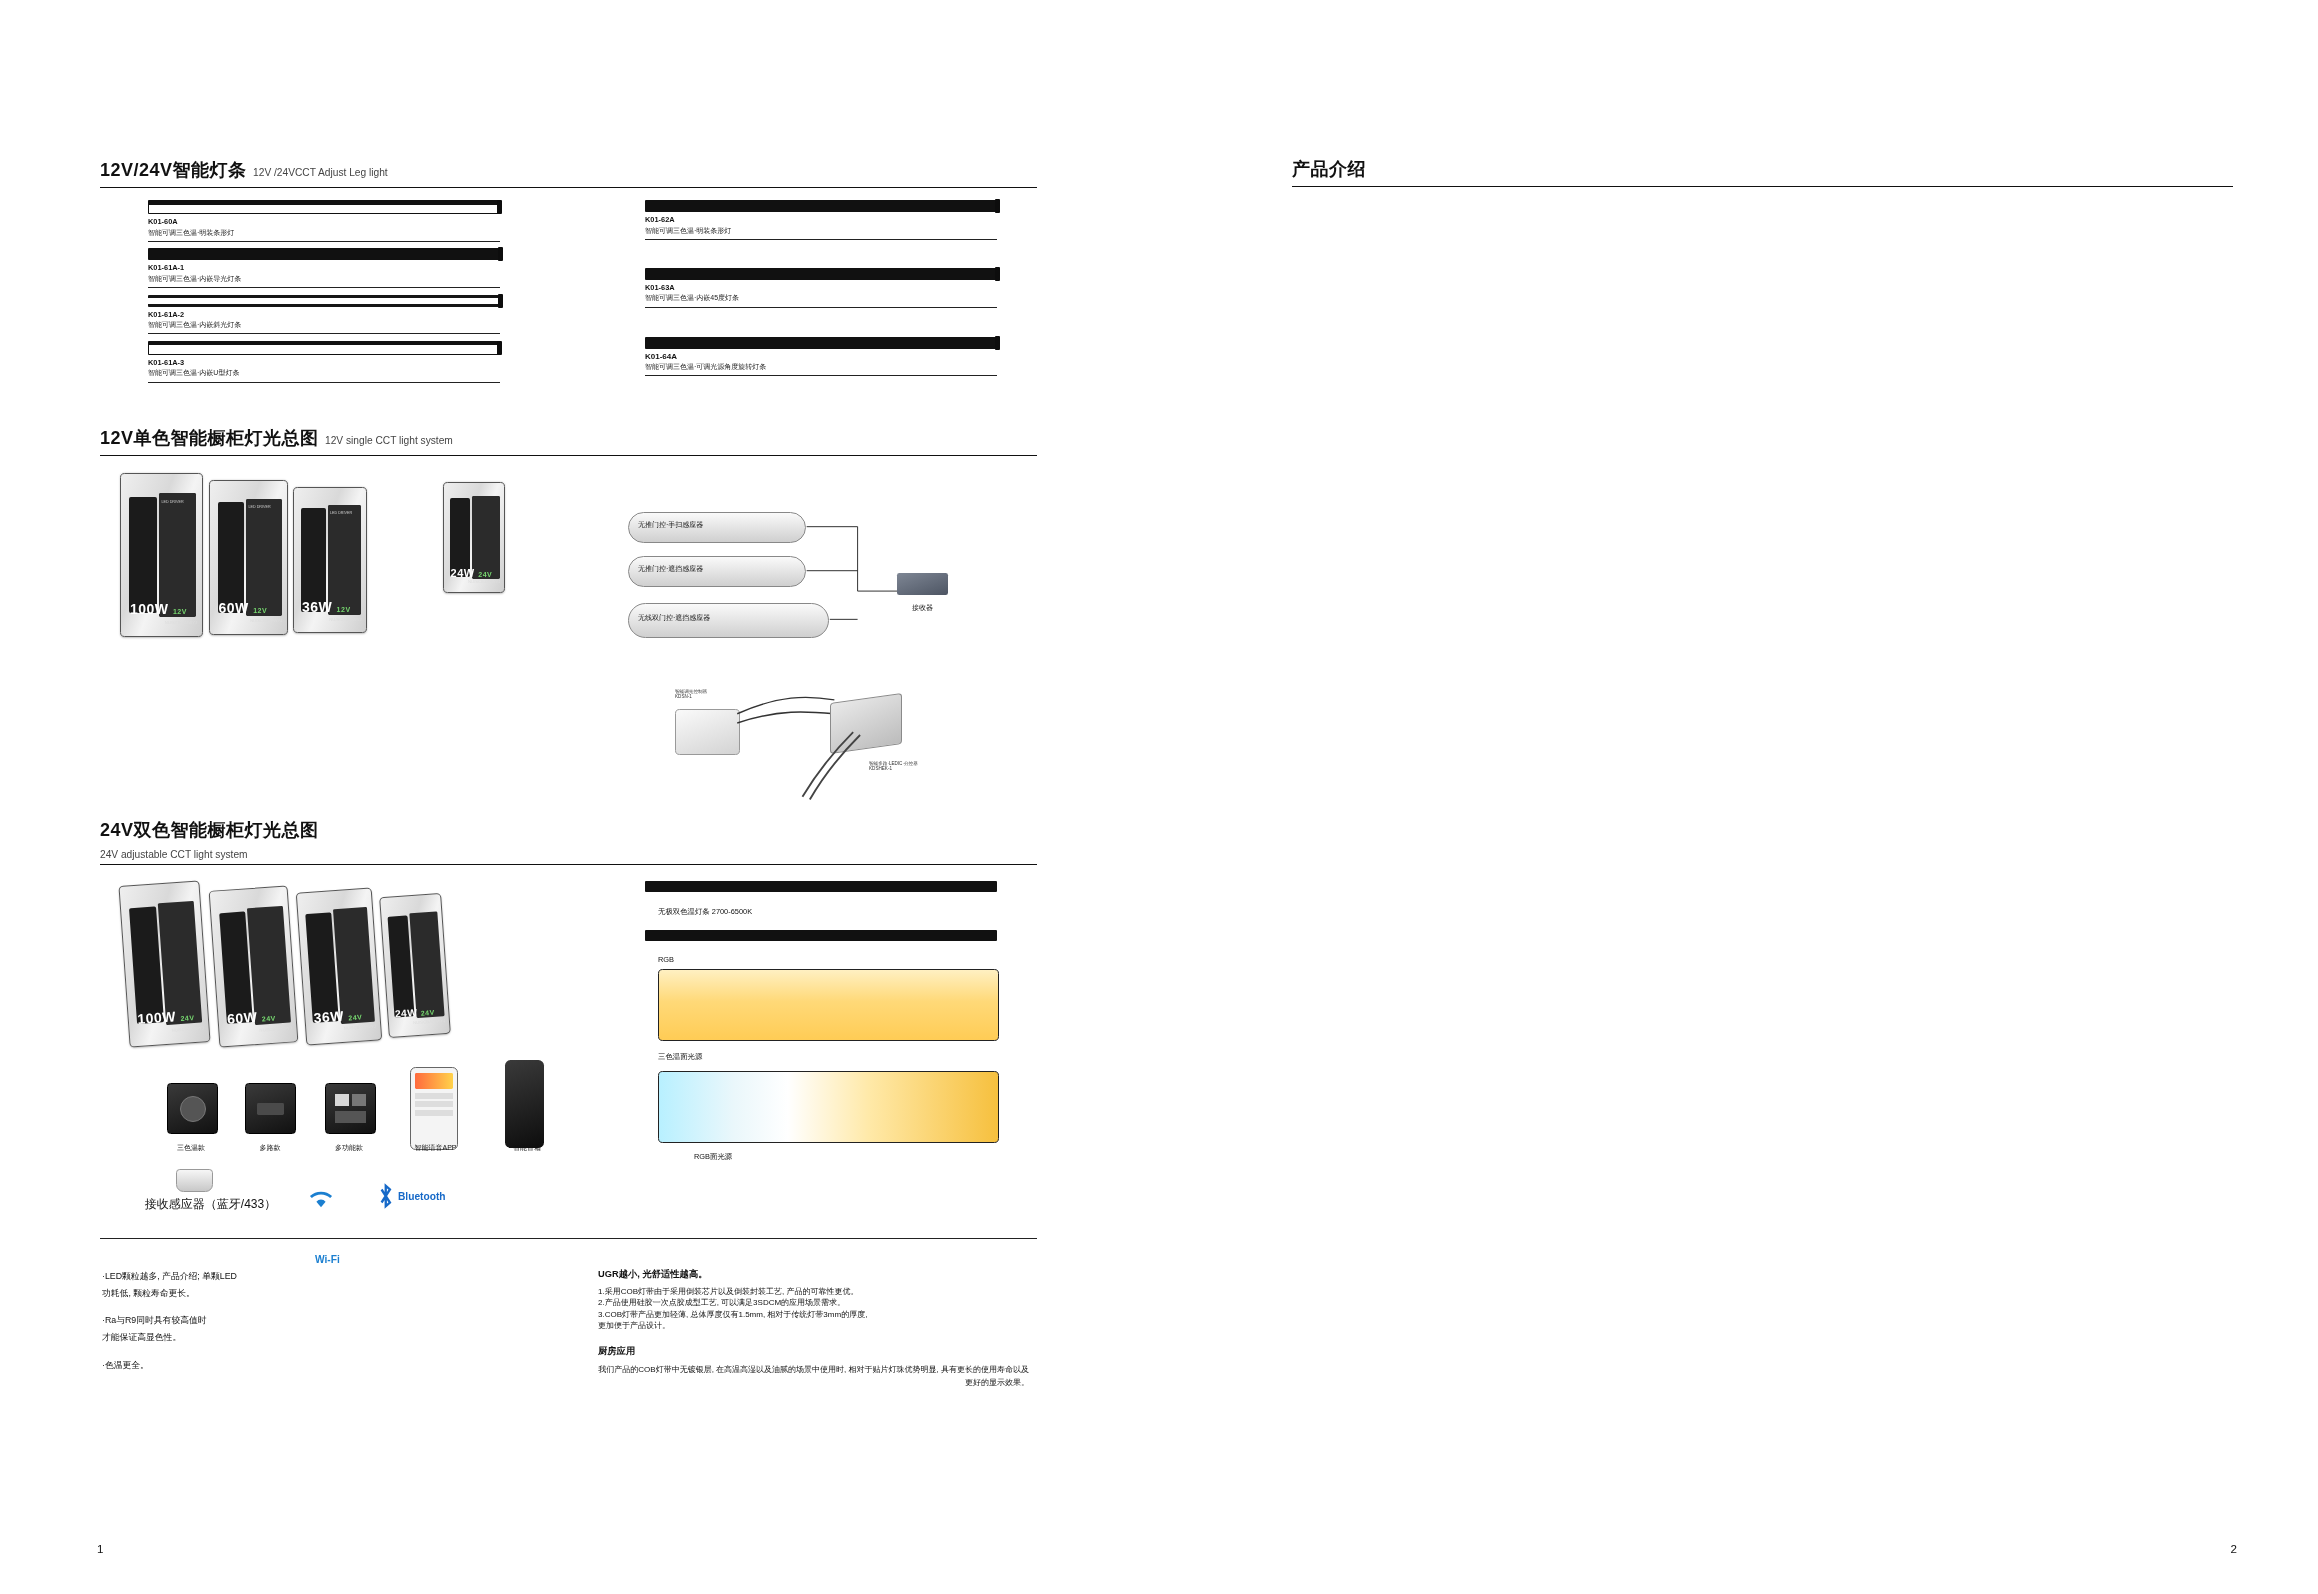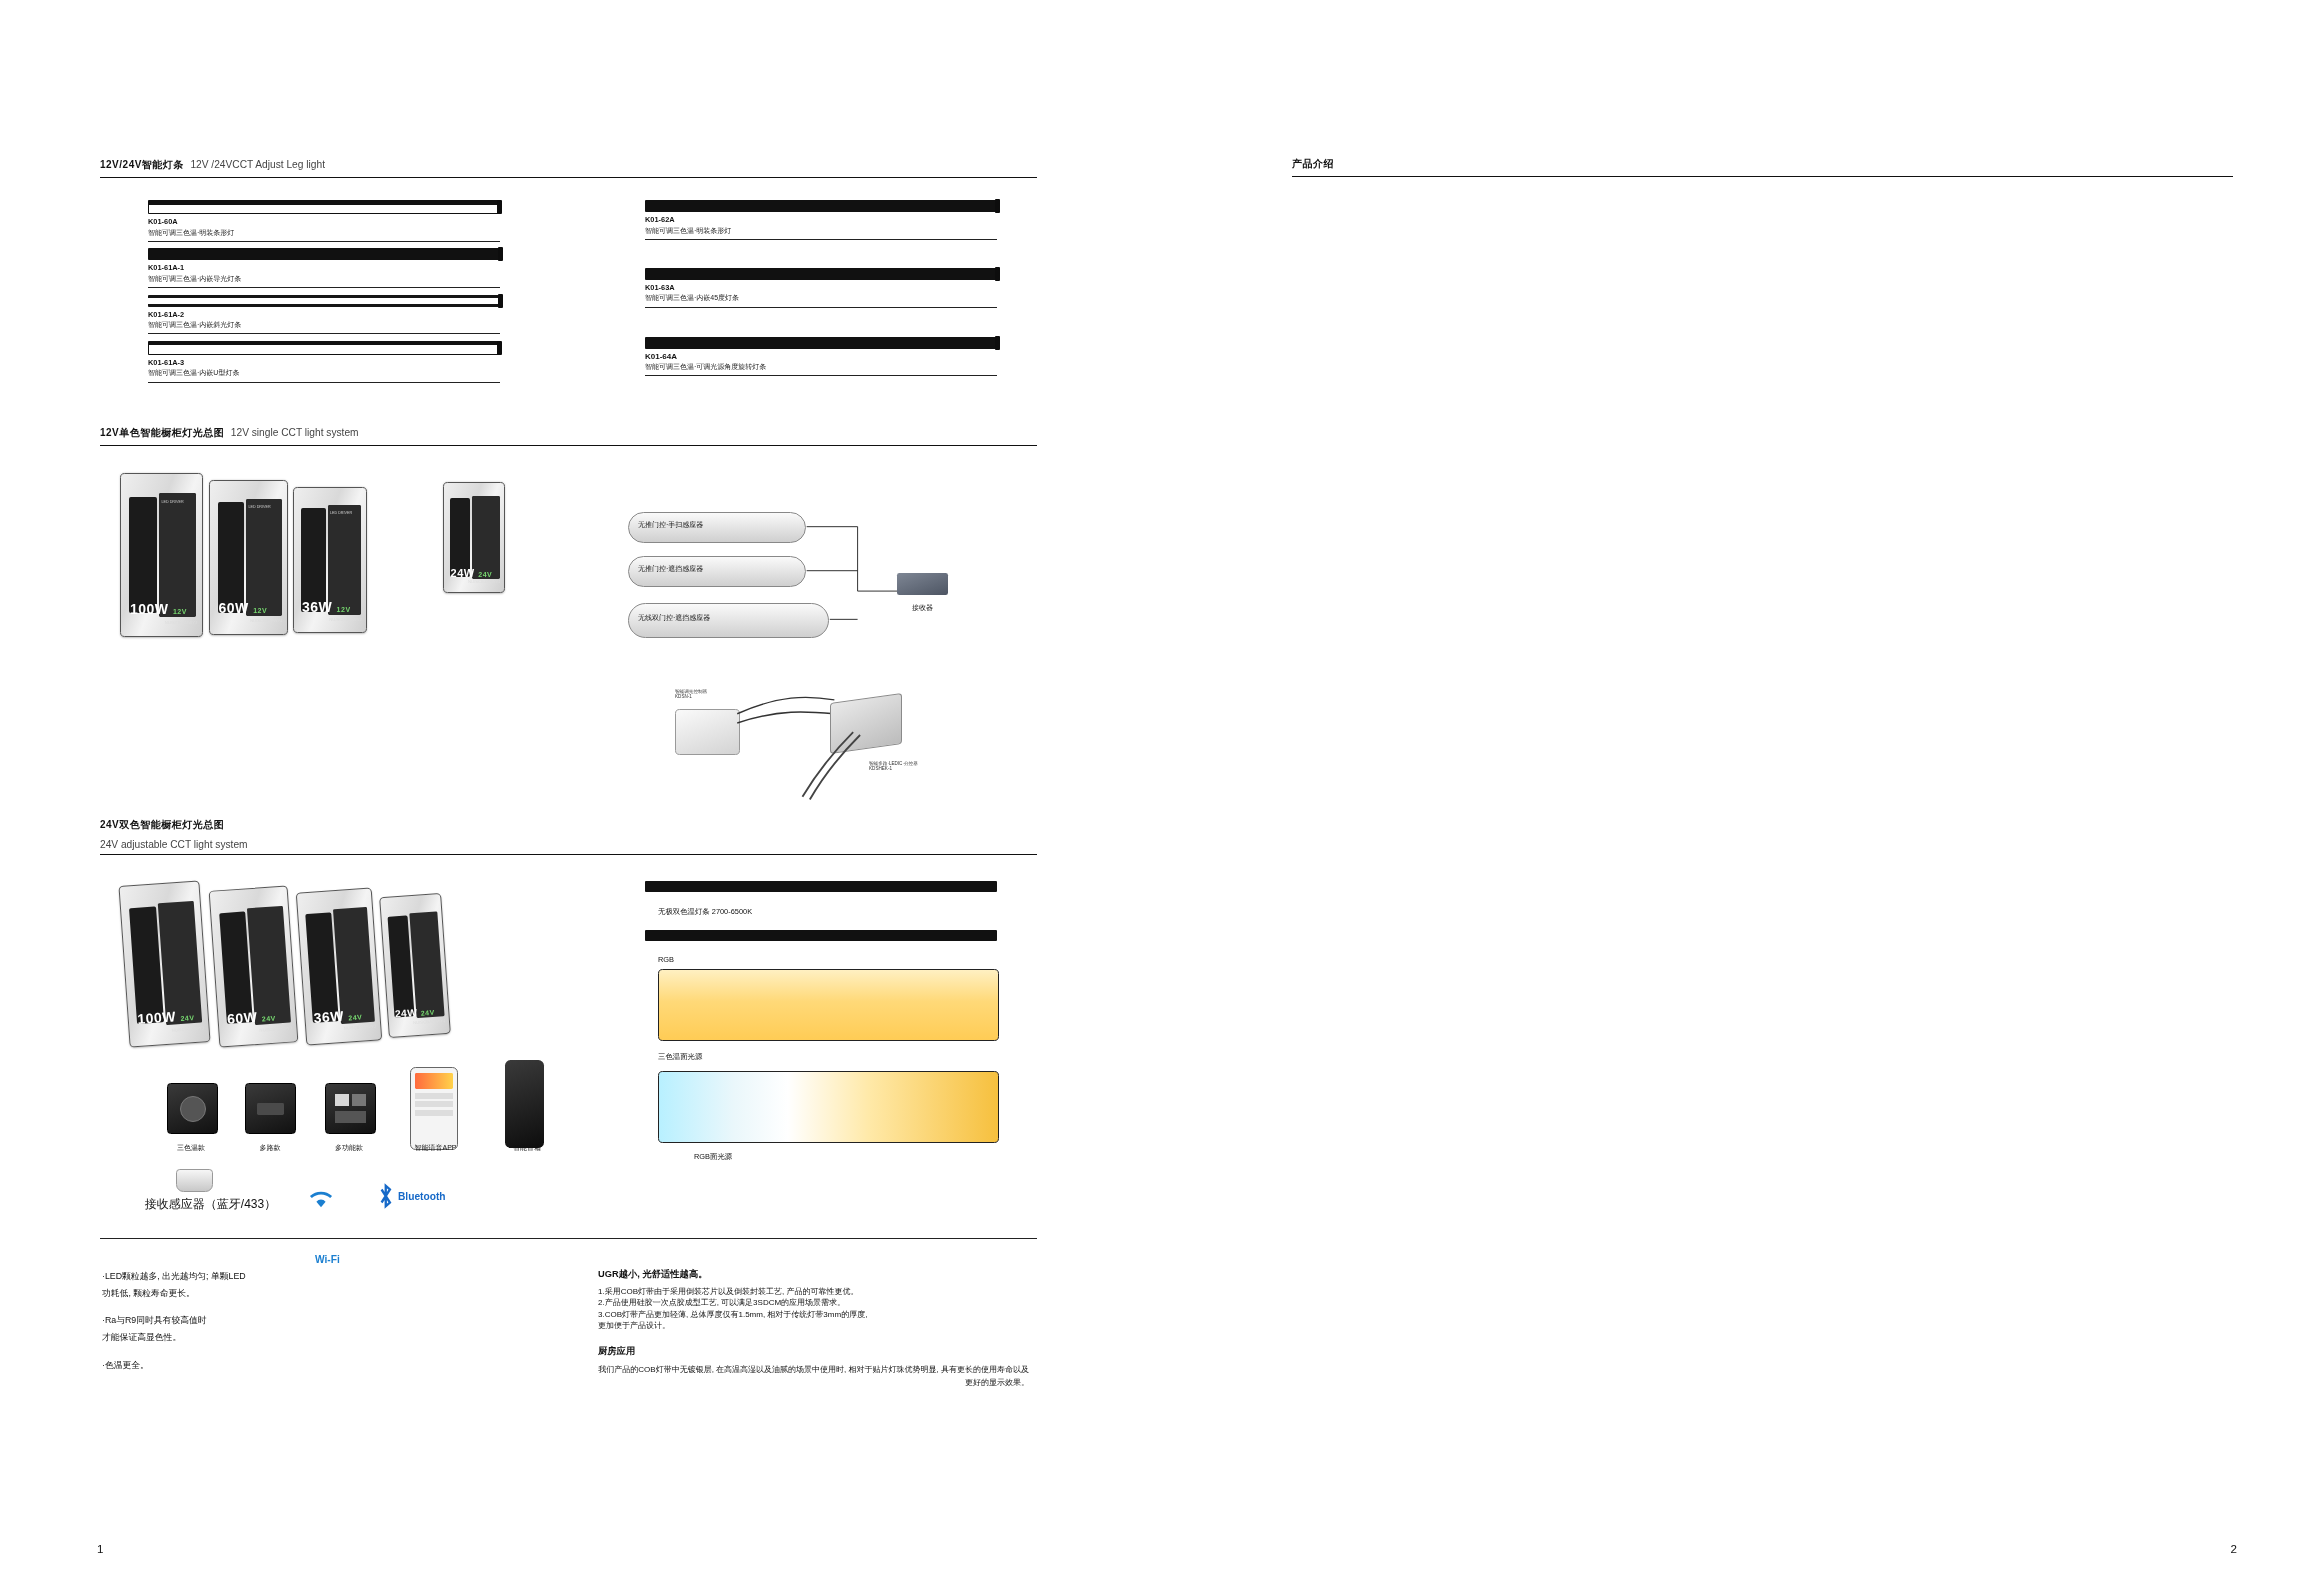--- a/index.html
+++ b/index.html
@@ -3,21 +3,21 @@
 <meta charset="utf-8">
 <style>
   html,body{margin:0;padding:0;background:#ffffff;}
   body{width:2334px;height:1595px;font-family:"Liberation Sans","DejaVu Sans",sans-serif;color:#111;position:relative;overflow:hidden;}
   .page{position:absolute;top:0;left:0;width:2334px;height:1595px;}
   .left{position:absolute;left:0;top:0;width:1167px;height:1595px;}
   .right{position:absolute;left:1167px;top:0;width:1167px;height:1595px;}
 
   
   .sec-head{display:flex;align-items:baseline;gap:6.5px;border-bottom:1.4px solid #111;padding-bottom:4.6px;}
-  .sec-head .cn{font-size:10px;font-weight:bold;letter-spacing:0.5px;}
+  .sec-head .cn{font-size:18px;font-weight:bold;letter-spacing:0.5px;}
   .sec-head .en{font-size:10.2px;color:#444;}
   .tiny{font-size:8px;line-height:1.45;}
 
   
   #l-head1{position:absolute;left:100px;top:158px;width:937px;}
   .strip-col{position:absolute;}
   .strip-block{margin-bottom:3.7px;}
   .bar{height:12px;background:#0d0d0d;position:relative;border-radius:0.9px;}
   .bar.hollow{background:linear-gradient(to bottom,#151515 0%,#151515 22%,#fff 22%,#fff 78%,#151515 78%,#151515 100%);}
   .bar .cap{position:absolute;right:-3.2px;top:-0.9px;width:5.6px;height:14px;background:#0d0d0d;border-radius:0.9px;}
@@ -278,21 +278,21 @@
 
     <div class="swatch-box" style="left:658px;top:969px;width:339px;height:70px;background:linear-gradient(180deg,#fff0c2,#ffd978 45%,#ffcc55);border-radius:4.6px;"></div>
     <div class="lbl" style="left:658px;top:1052px;">三色温面光源</div>
 
     <div class="swatch-box" style="left:658px;top:1071px;width:339px;height:70px;background:linear-gradient(90deg,#b8f0ff,#eaf7fb 22%,#ffffff 38%,#ffe9a8 62%,#f6c03e);border-radius:4.6px;"></div>
     <div class="lbl" style="left:694px;top:1152px;">RGB面光源</div>
 
     <div style="position:absolute;left:100px;top:1238px;width:937px;border-top:0.5px solid #222;"></div>
 
     <div class="bullets" style="left:102px;top:1268px;width:260px;">
-      <div>·LED颗粒越多, 出光越均匀; 单颗LED</div>
+      <div>·LED颗粒越多, 产品介绍; 单颗LED</div>
       <div>   功耗低, 颗粒寿命更长。</div>
       <div style="height:11px;"></div>
       <div>·Ra与R9同时具有较高值时</div>
       <div>   才能保证高显色性。</div>
       <div style="height:11px;"></div>
       <div>·色温更全。</div>
     </div>
 
     <div style="position:absolute;left:598px;top:1268px;width:431px;">
       <div class="col-h">UGR越小, 光舒适性越高。</div>

